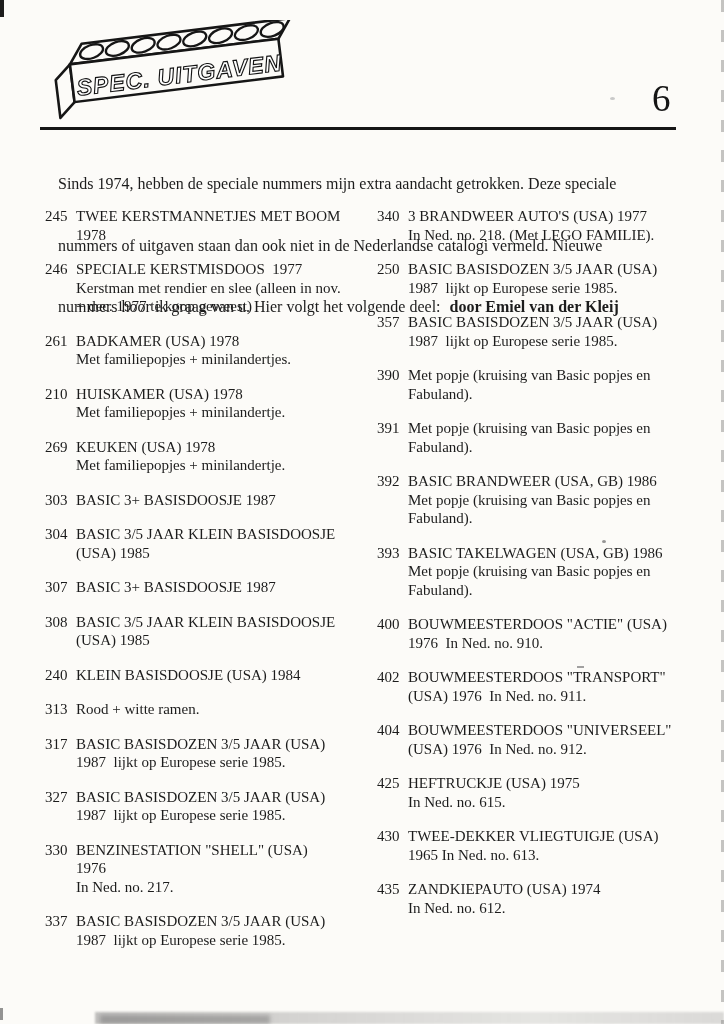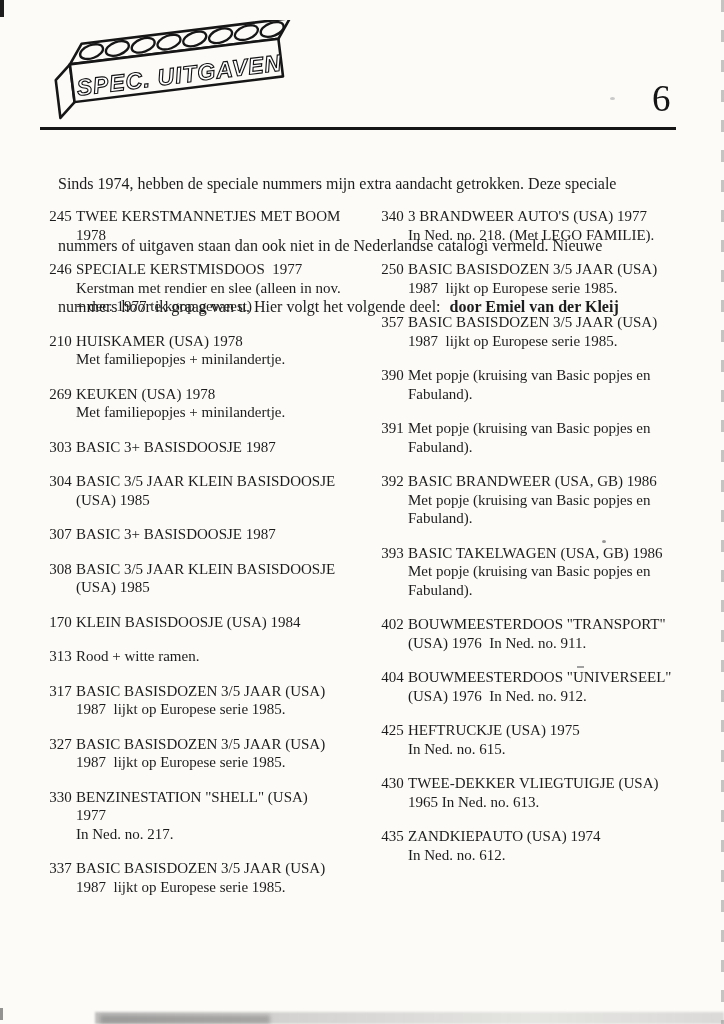--- a/index.html
+++ b/index.html
@@ -29,21 +29,21 @@
   #intro .bold{font-weight:bold;margin-left:9px;}
   
   .column{position:absolute;top:207px;}
   #col-left{left:45px;width:320px;}
   #col-right{left:377px;width:335px;}
   .entry{
     display:grid;grid-template-columns:31px 1fr;
     font-size:15px;line-height:18.5px;
     margin-bottom:16px;
   }
-  .entry .no{white-space:nowrap;text-align:center;}
+  .entry .no{white-space:nowrap;}
   .entry .line{white-space:pre;}
   
   .artifact{position:absolute;pointer-events:none;}
   #edge-mark-top-left{left:0;top:0;width:4px;height:17px;background:#1d1d1d;}
   #edge-mark-bottom-left{left:0;top:1008px;width:3px;height:12px;background:#5a5a5a;opacity:.65;}
   #right-edge-artifact{
     right:0;top:0;width:3px;height:1024px;opacity:.45;
     background:repeating-linear-gradient(180deg,
       rgba(45,45,45,.6) 0 12px, rgba(45,45,45,0) 12px 30px);
   }
@@ -107,20 +107,27 @@
 
   <div class="entry">
     <span class="no">246</span>
     <div class="lines">
           <div class="line">SPECIALE KERSTMISDOOS  1977</div>
           <div class="line">Kerstman met rendier en slee (alleen in nov.</div>
           <div class="line">+ dec. 1977 te koop geweest)</div>
         </div>
   </div>
 
+  <div class="entry">
+    <span class="no">261</span>
+    <div class="lines">
+          <div class="line">BADKAMER (USA) 1978</div>
+          <div class="line">Met familiepopjes + minilandertjes.</div>
+        </div>
+  </div>
 
   <div class="entry">
     <span class="no">210</span>
     <div class="lines">
           <div class="line">HUISKAMER (USA) 1978</div>
           <div class="line">Met familiepopjes + minilandertje.</div>
         </div>
   </div>
 
   <div class="entry">
@@ -155,21 +162,21 @@
 
   <div class="entry">
     <span class="no">308</span>
     <div class="lines">
           <div class="line">BASIC 3/5 JAAR KLEIN BASISDOOSJE</div>
           <div class="line">(USA) 1985</div>
         </div>
   </div>
 
   <div class="entry">
-    <span class="no">170</span>
+    <span class="no">240</span>
     <div class="lines">
           <div class="line">KLEIN BASISDOOSJE (USA) 1984</div>
         </div>
   </div>
 
   <div class="entry">
     <span class="no">313</span>
     <div class="lines">
           <div class="line">Rood + witte ramen.</div>
         </div>
@@ -188,21 +195,21 @@
     <div class="lines">
           <div class="line">BASIC BASISDOZEN 3/5 JAAR (USA)</div>
           <div class="line">1987  lijkt op Europese serie 1985.</div>
         </div>
   </div>
 
   <div class="entry">
     <span class="no">330</span>
     <div class="lines">
           <div class="line">BENZINESTATION "SHELL" (USA)</div>
-          <div class="line">1977</div>
+          <div class="line">1976</div>
           <div class="line">In Ned. no. 217.</div>
         </div>
   </div>
 
   <div class="entry">
     <span class="no">337</span>
     <div class="lines">
           <div class="line">BASIC BASISDOZEN 3/5 JAAR (USA)</div>
           <div class="line">1987  lijkt op Europese serie 1985.</div>
         </div>
@@ -260,20 +267,27 @@
 
   <div class="entry">
     <span class="no">393</span>
     <div class="lines">
           <div class="line">BASIC TAKELWAGEN (USA, GB) 1986</div>
           <div class="line">Met popje (kruising van Basic popjes en</div>
           <div class="line">Fabuland).</div>
         </div>
   </div>
 
+  <div class="entry">
+    <span class="no">400</span>
+    <div class="lines">
+          <div class="line">BOUWMEESTERDOOS "ACTIE" (USA)</div>
+          <div class="line">1976  In Ned. no. 910.</div>
+        </div>
+  </div>
 
   <div class="entry">
     <span class="no">402</span>
     <div class="lines">
           <div class="line">BOUWMEESTERDOOS "TRANSPORT"</div>
           <div class="line">(USA) 1976  In Ned. no. 911.</div>
         </div>
   </div>
 
   <div class="entry">

